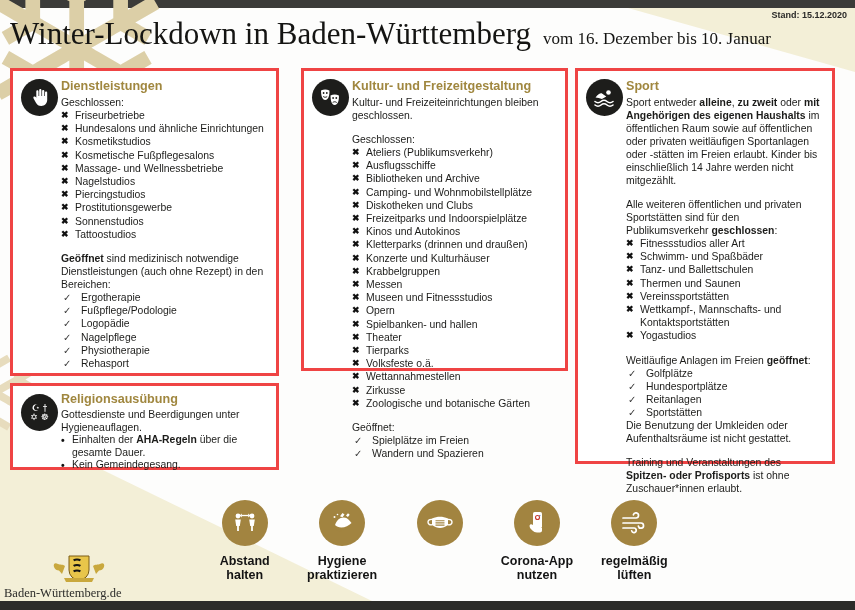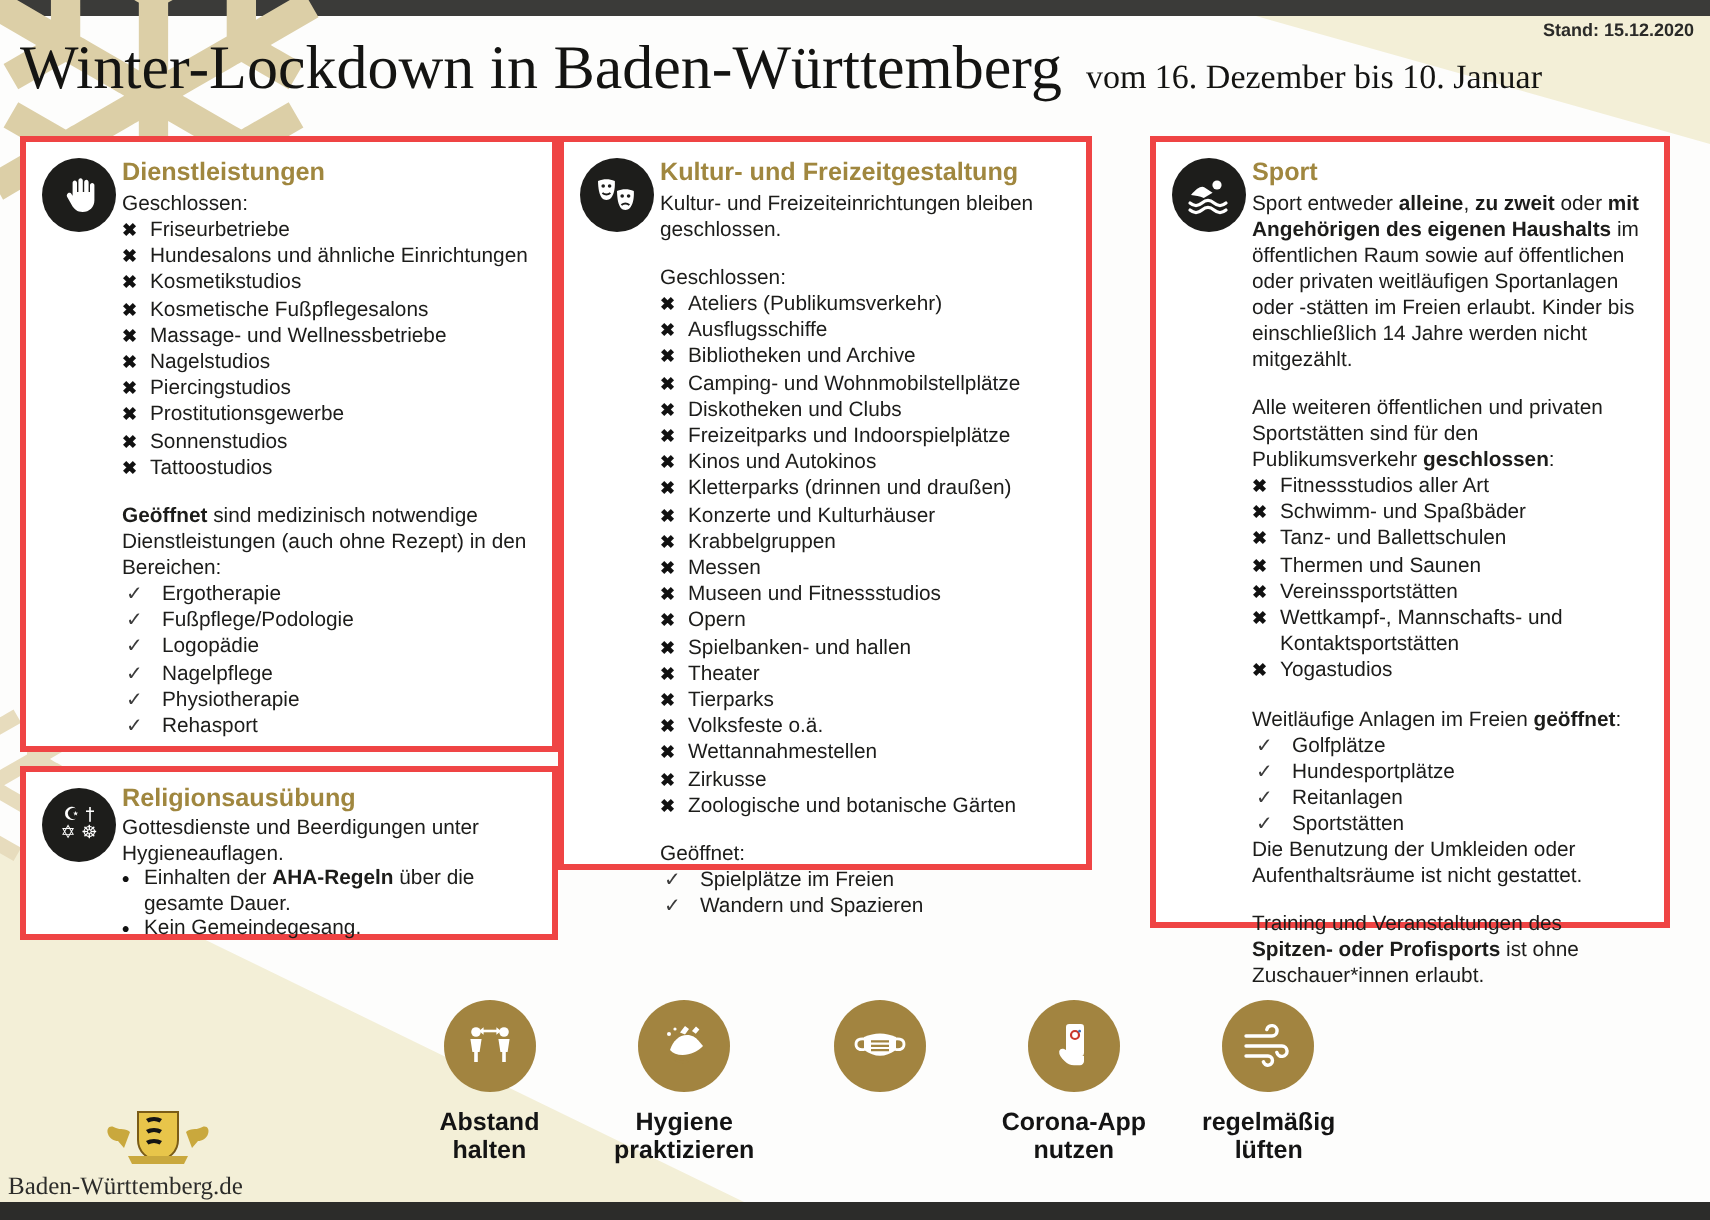--- a/index.html
+++ b/index.html
@@ -31,21 +31,21 @@
   .mt{margin-top:11px;}
   .li{display:flex;font-size:10.4px;line-height:13.2px;}
   .li .mk{flex:0 0 14px;font-size:9px;font-weight:bold;line-height:13.2px;color:#111;}
   .chk .li .mk{flex:0 0 20px;font-weight:normal;font-size:10px;color:#3c3c3c;padding-left:2px;box-sizing:border-box;}
   .bullets .li .mk{flex:0 0 11px;font-size:10.5px;}
   .relsym{color:#fff;font-size:9px;line-height:9px;text-align:center;font-family:"DejaVu Sans",sans-serif;}
 
   #card-services{left:10px;top:68px;width:269px;height:308px;}
   #card-religion{left:10px;top:383px;width:269px;height:87px;padding-top:6px;}
   #card-religion .p,#card-religion .li{line-height:12.6px;}
-  #card-culture{left:279px;top:68px;width:267px;height:367px;}
+  #card-culture{left:301px;top:68px;width:267px;height:303px;}
   #card-sport{left:575px;top:68px;width:260px;height:396px;}
 
   .rules{position:absolute;left:196px;top:500px;width:487px;display:flex;}
   .rule{flex:1 1 0;text-align:center;}
   .rcircle{width:46px;height:46px;border-radius:50%;background:#a28440;margin:0 auto;
            display:flex;align-items:center;justify-content:center;}
   .rlabel{margin-top:8px;font-size:12.5px;font-weight:bold;line-height:14px;color:#141414;}
 
   .logo{position:absolute;left:50px;top:550px;}
   .site{position:absolute;left:4px;top:586px;font-family:"Liberation Serif",serif;

